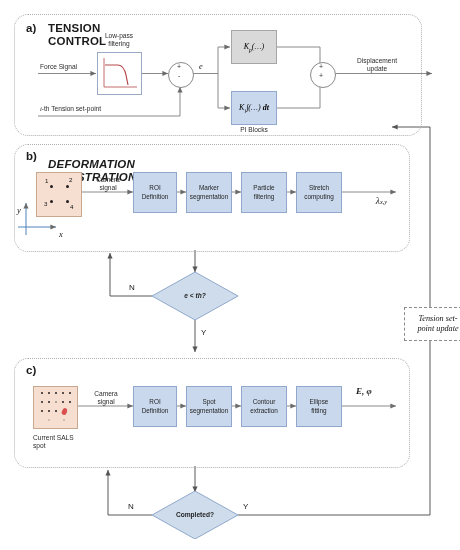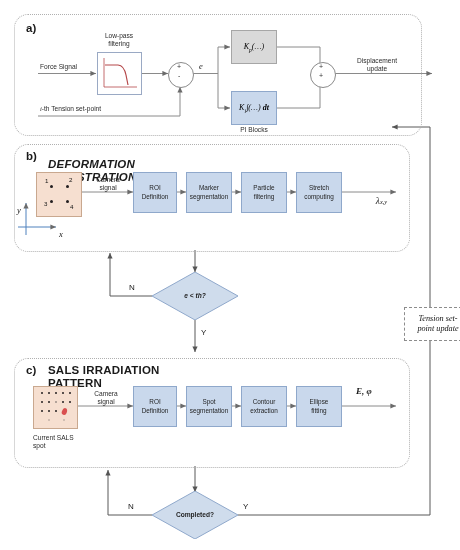--- a/index.html
+++ b/index.html
@@ -108,20 +108,22 @@
 
       <line x1="430" y1="127" x2="392" y2="127" marker-end="url(#ard)"></line>
     </g>
   </svg>
 
   <div class="dotpanel" style="left:14px;top:14px;width:408px;height:122px;"></div>
   <div class="dotpanel" style="left:14px;top:144px;width:396px;height:108px;"></div>
   <div class="dotpanel" style="left:14px;top:358px;width:396px;height:110px;"></div>
 
   <div class="lbl sec-letter" style="left:26px;top:22px;">a)</div>
+  <div class="lbl sec-title" style="left: 48px; top: 22px; white-space: pre-line;">TENSION
+CONTROL</div>
 
   <div class="lbl small" style="left: 88px; top: 32px; width: 62px; white-space: pre-line;">Low-pass
 filtering</div>
 
   <div class="lbl small-l" style="left:40px;top:63px;">Force Signal</div>
   <div class="lbl small-l" style="left:40px;top:105px;"><span class="math" style="font-size:6.6px;">i</span><span style="font-size:6.6px;">-th Tension set-point</span></div>
 
   <div class="box" style="left:97px;top:52px;width:45px;height:43px;background:#fff;border:1px solid #9aa9c4;">
     <svg width="43" height="41" viewBox="0 0 43 41">
       <line x1="6" y1="5" x2="6" y2="34" stroke="#b5484a" stroke-width="0.8"></line>
@@ -196,22 +198,20 @@
   </div>
 
   <svg width="86" height="48" style="position:absolute;left:152px;top:272px;">
     <polygon points="43,0 86,24 43,48 0,24" fill="#cfdcec" stroke="#8fa8cb" stroke-width="1"></polygon>
   </svg>
   <div class="lbl dec-txt" style="left:172px;top:292px;width:46px;text-align:center;font-style:italic;">e &lt; th?</div>
   <div class="lbl yn" style="left:129px;top:283px;">N</div>
   <div class="lbl yn" style="left:201px;top:328px;">Y</div>
 
   <div class="lbl sec-letter" style="left:26px;top:364px;">c)</div>
-  <div class="lbl sec-title" style="left: 48px; top: 364px; white-space: pre-line;">SALS IRRADIATION
-PATTERN</div>
 
   <div class="box peach" style="left:33px;top:386px;width:45px;height:43px;">
     <div style="position:relative;width:45px;height:43px;">
       <span class="dot" style="left:7px;top:6px;width:2.2px;height:2.2px;"></span>
       <span class="dot" style="left:14px;top:6px;width:2.2px;height:2.2px;"></span>
       <span class="dot" style="left:21px;top:6px;width:2.2px;height:2.2px;"></span>
       <span class="dot" style="left:28px;top:6px;width:2.2px;height:2.2px;"></span>
       <span class="dot" style="left:35px;top:6px;width:2.2px;height:2.2px;"></span>
 
       <span class="dot" style="left:7px;top:15px;width:2.2px;height:2.2px;"></span>

